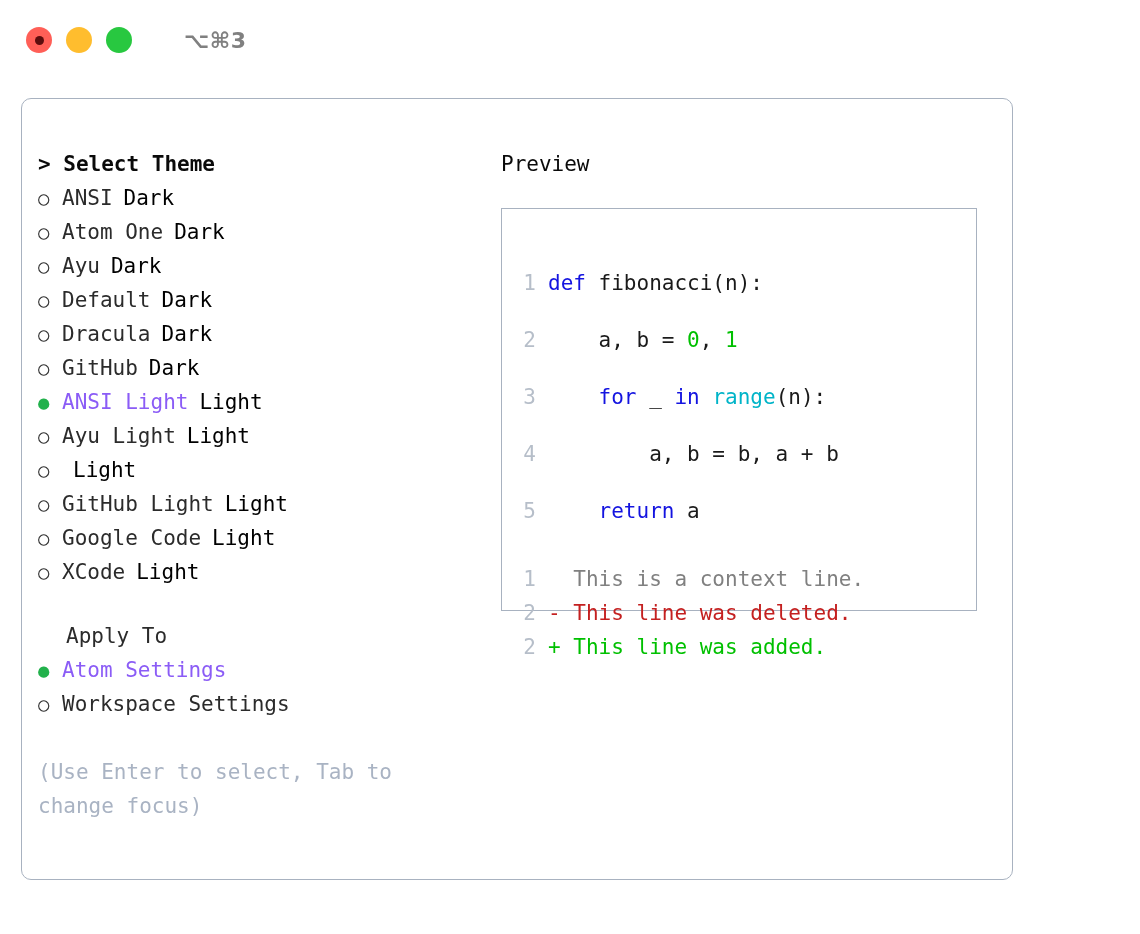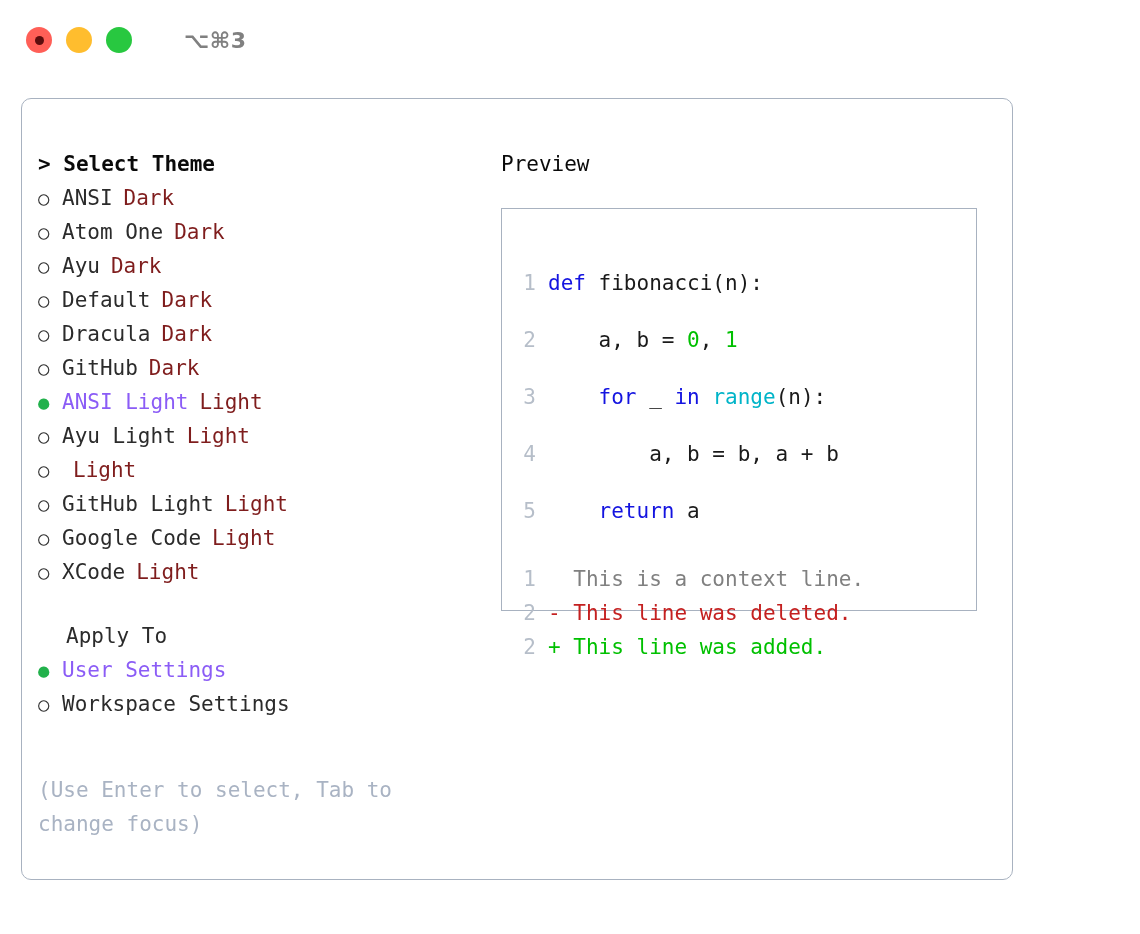--- a/index.html
+++ b/index.html
@@ -105,37 +105,37 @@
     color: #333333;
     font-size: 19px;
   }
   .bullet.sel {
     color: #22b14c;
     font-size: 19px;
   }
   .opt-label        { color: #2b2b2b; }
   .opt-row.selected .opt-label { color: #8b5cf6; text-align: center; }
   .opt-badge {
-    color: #7f1d1d;
+    color: #000000;
     margin-left: 11px;
   }
 
   .subsection {
     margin-top: 30px;
   }
   .subsection-header {
     font-size: 21px;
     color: #2b2b2b;
     line-height: 34px;
     padding-left: 28px;
     white-space: pre;
   }
 
   .hint {
-    margin-top: 52px;
+    margin-top: 34px;
     font-size: 21px;
     color: #a9b3c3;
     line-height: 34px;
     width: 405px;
     white-space: pre-wrap;
   }
 
   
   .right-col {
     position: absolute;
@@ -212,21 +212,21 @@
           <div class="opt-row"><span class="bullet">○</span><span class="opt-label">Ayu Light</span><span class="opt-badge">Light</span></div>
           <div class="opt-row"><span class="bullet">○</span><span class="opt-badge">Light</span></div>
           <div class="opt-row"><span class="bullet">○</span><span class="opt-label">GitHub Light</span><span class="opt-badge">Light</span></div>
           <div class="opt-row"><span class="bullet">○</span><span class="opt-label">Google Code</span><span class="opt-badge">Light</span></div>
           <div class="opt-row"><span class="bullet">○</span><span class="opt-label">XCode</span><span class="opt-badge">Light</span></div>
         </div>
 
       <div class="subsection">
         <div class="subsection-header">Apply To</div>
         <div id="apply-list">
-            <div class="opt-row selected"><span class="bullet sel">●</span><span class="opt-label">User Settings</span></div>
+            <div class="opt-row selected"><span class="bullet sel">●</span><span class="opt-label">Atom Settings</span></div>
             <div class="opt-row"><span class="bullet">○</span><span class="opt-label">Workspace Settings</span></div>
           </div>
       </div>
 
       <div class="hint">(Use Enter to select, Tab to change focus)</div>
     </div>
 
     <div class="right-col">
       <div class="preview-title">Preview</div>
 

